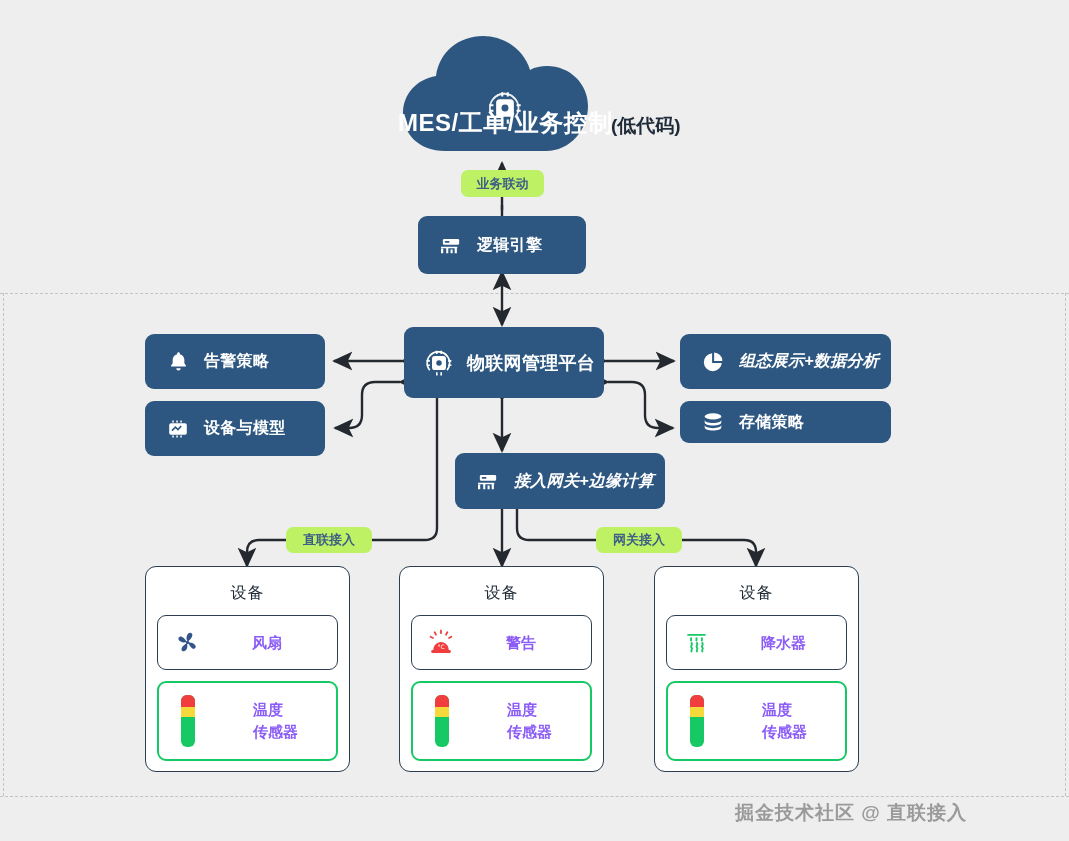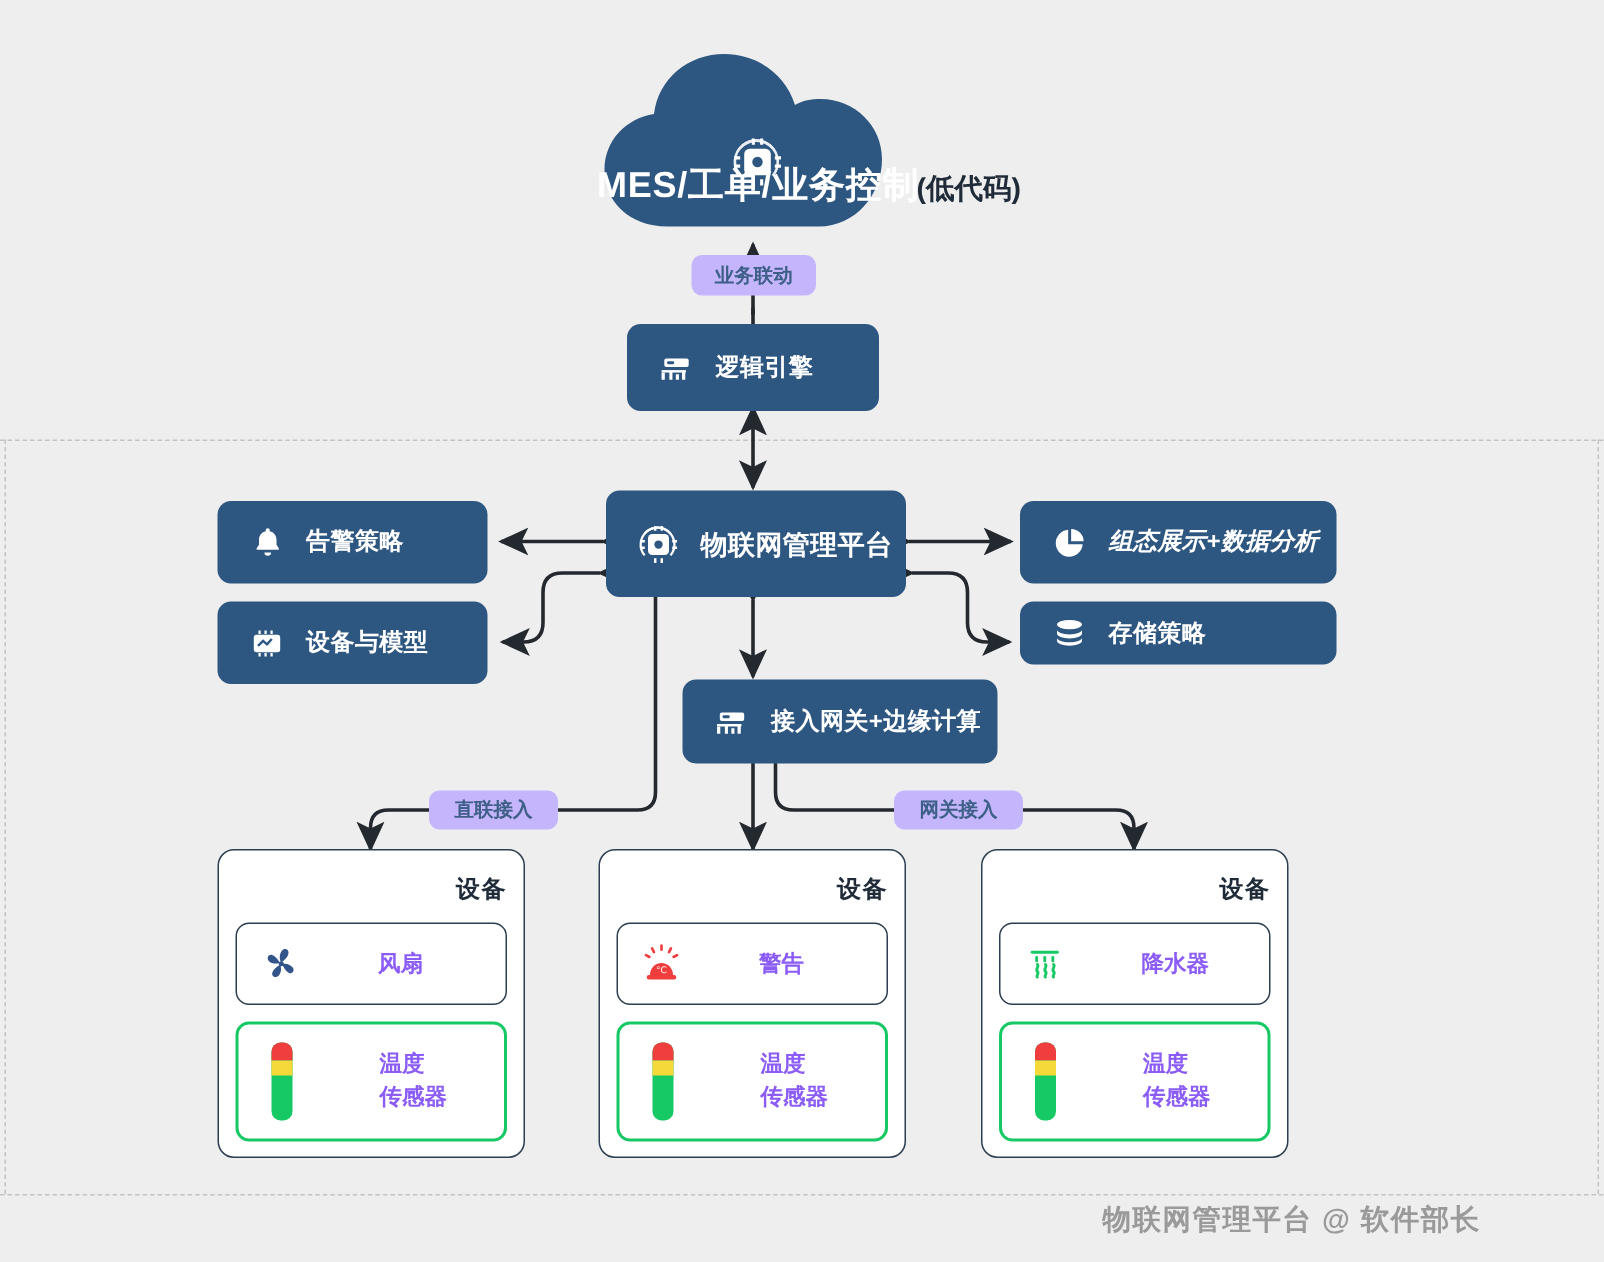--- a/index.html
+++ b/index.html
@@ -30,33 +30,33 @@
     padding:0 20px;box-sizing:border-box;
     color:#fff;
   }
   .nbox .lbl{font-size:16px;font-weight:bold;white-space:nowrap;letter-spacing:.3px;}
   .nbox.platform .lbl{font-size:18px;}
   .nbox .ic{width:26px;height:26px;flex:0 0 26px;display:flex;align-items:center;justify-content:center;}
   .nbox .ic svg{display:block;}
 
   
   .pill{
-    position:absolute;background:#c4b5fd;border-radius:7px;
+    position:absolute;background:#bef264;border-radius:7px;
     color:#3e5f86;font-size:13px;font-weight:bold;
     display:flex;align-items:center;justify-content:center;
     white-space:nowrap;box-sizing:border-box;
   }
 
   
   .devcard{
     position:absolute;background:#ffffff;border:1.6px solid #2c3e50;
     border-radius:11px;box-sizing:border-box;padding:10px 11px 12px;
   }
   .devcard .dtitle{
-    text-align:right;color:#1f2b38;font-size:16px;font-weight:bold;
+    text-align:center;color:#1f2b38;font-size:16px;font-weight:normal;
     margin:6px 0 11px;letter-spacing:1px;
   }
   .subcard{
     border:1.4px solid #2c3e50;border-radius:9px;background:#fff;
     display:flex;align-items:center;gap:14px;
     padding:0 14px;height:55px;box-sizing:border-box;margin-bottom:11px;
   }
   .subcard.sensor{border:2.6px solid #17c964;height:80px;margin-bottom:0;}
   .subcard .sicon{width:30px;flex:0 0 30px;display:flex;align-items:center;justify-content:center;}
   .subcard .stext{color:#8b5cf6;font-size:15px;font-weight:bold;line-height:1.45;margin-left:36px;}
@@ -203,21 +203,21 @@
     <span class="ic">
       <svg width="24" height="24" viewBox="0 0 24 24" fill="#fff">
         <ellipse cx="12" cy="6.4" rx="8.3" ry="3.1"></ellipse>
         <path d="M3.7 9.9c0 1.7 3.7 3.1 8.3 3.1s8.3-1.4 8.3-3.1v2.6c0 1.7-3.7 3.1-8.3 3.1s-8.3-1.4-8.3-3.1z"></path>
         <path d="M3.7 15.1c0 1.7 3.7 3.1 8.3 3.1s8.3-1.4 8.3-3.1v2.3c0 1.7-3.7 3.1-8.3 3.1s-8.3-1.4-8.3-3.1z"></path>
       </svg>
     </span>
     <span class="lbl">存储策略</span>
   </div>
 
-  <div class="nbox" style="left:455px;top:453px;width:210px;height:56px;">
+  <div class="nbox" style="left:455px;top:453px;width:210px;height:56px;font-style:italic;">
     <span class="ic">
       <svg width="26" height="26" viewBox="0 0 24 24" fill="#fff">
         <rect x="4.5" y="6.5" width="15" height="5.2" rx="1.2"></rect>
         <rect x="6.2" y="8.2" width="4.4" height="1.8" rx=".7" fill="#2d5780"></rect>
         <path d="M2.8 15.2h2v4.3h-2zM7.6 14.2h1.9v5.3H7.6zM11.6 16.2h1.9v3.3h-1.9zM15.4 14.8h2v4.7h-2z"></path>
         <path d="M2.8 13.6h15v1.5h-15z"></path>
       </svg>
     </span>
     <span class="lbl">接入网关+边缘计算</span>
   </div>
@@ -306,15 +306,15 @@
           <rect x="4" y="14" width="14" height="10" fill="#f5d83a"></rect>
         </svg>
       </span>
       <span class="stext">
         <span>温度</span><br>
         <span>传感器</span>
       </span>
     </div>
   </div>
 
-  <div class="watermark" style="left:735px;top:800px;">物联网管理平台 @ 软件部长</div>
+  <div class="watermark" style="left:735px;top:800px;">掘金技术社区 @ 直联接入</div>
 
 </div>
 
 </body></html>

